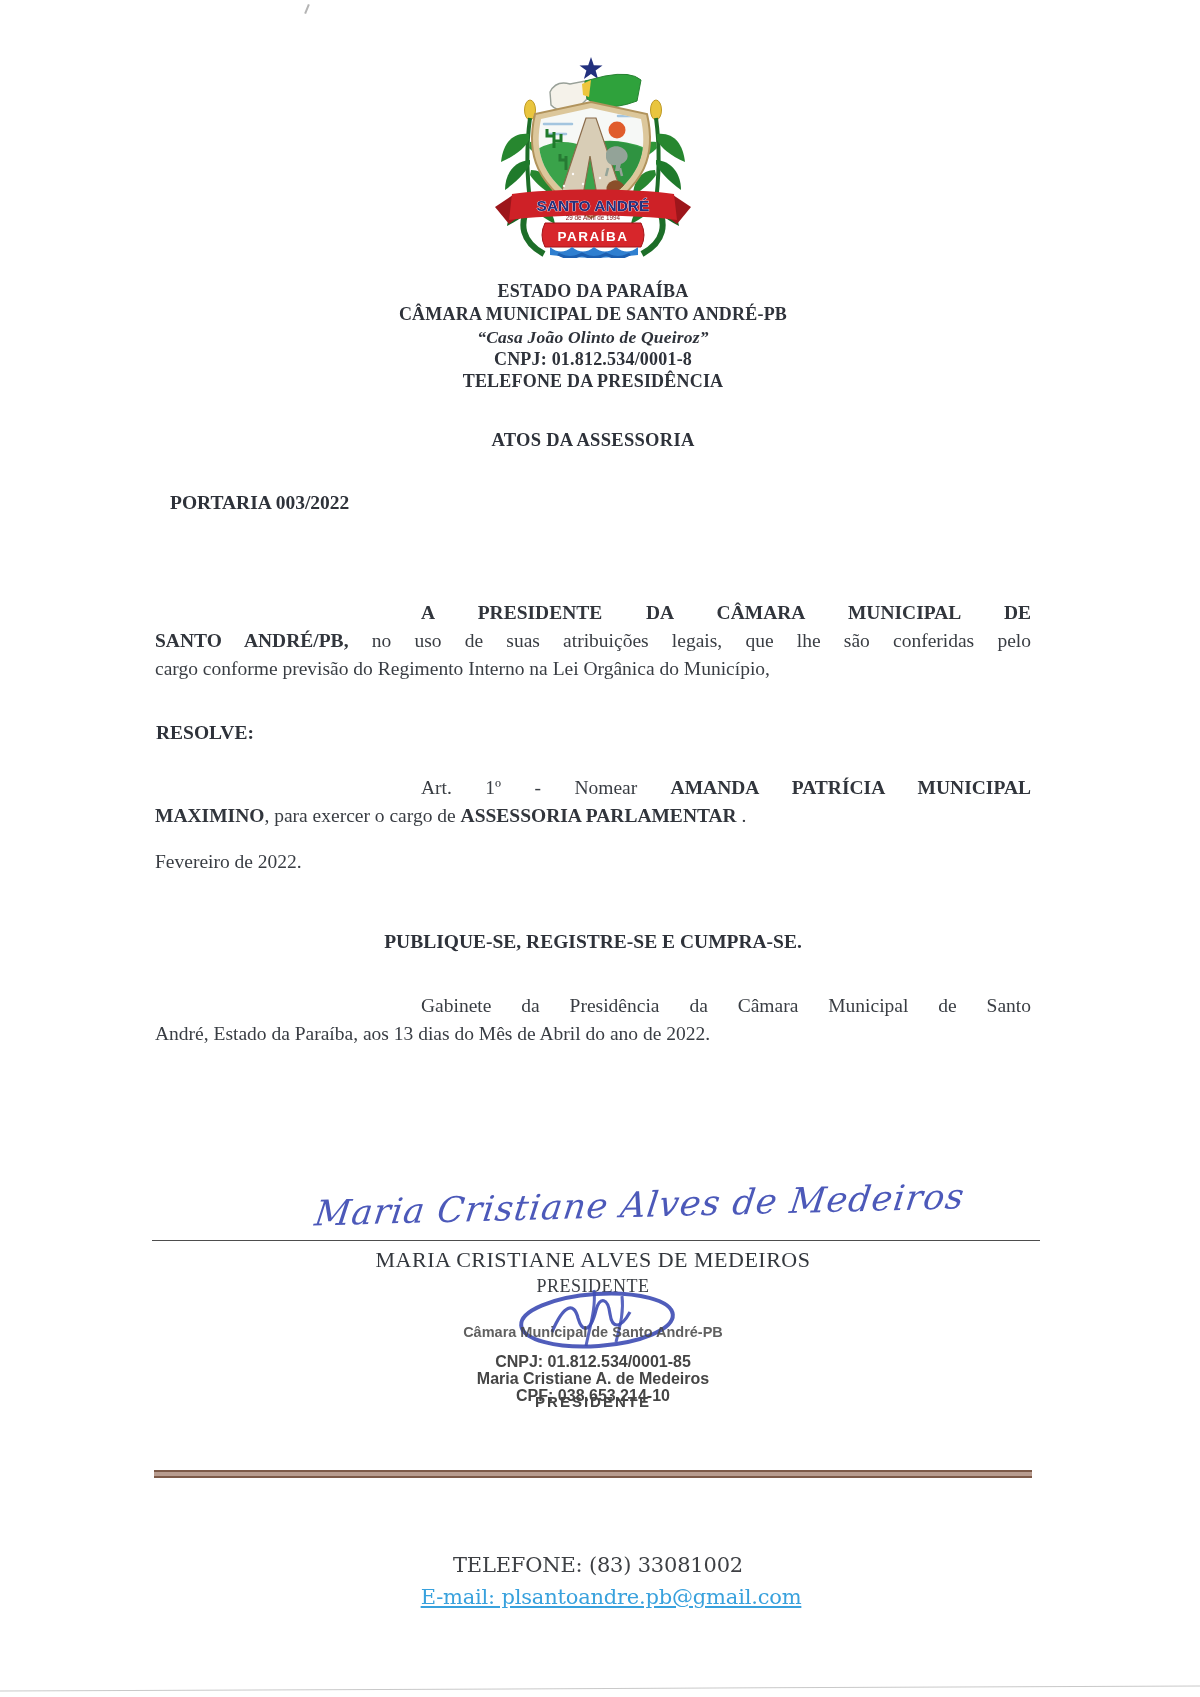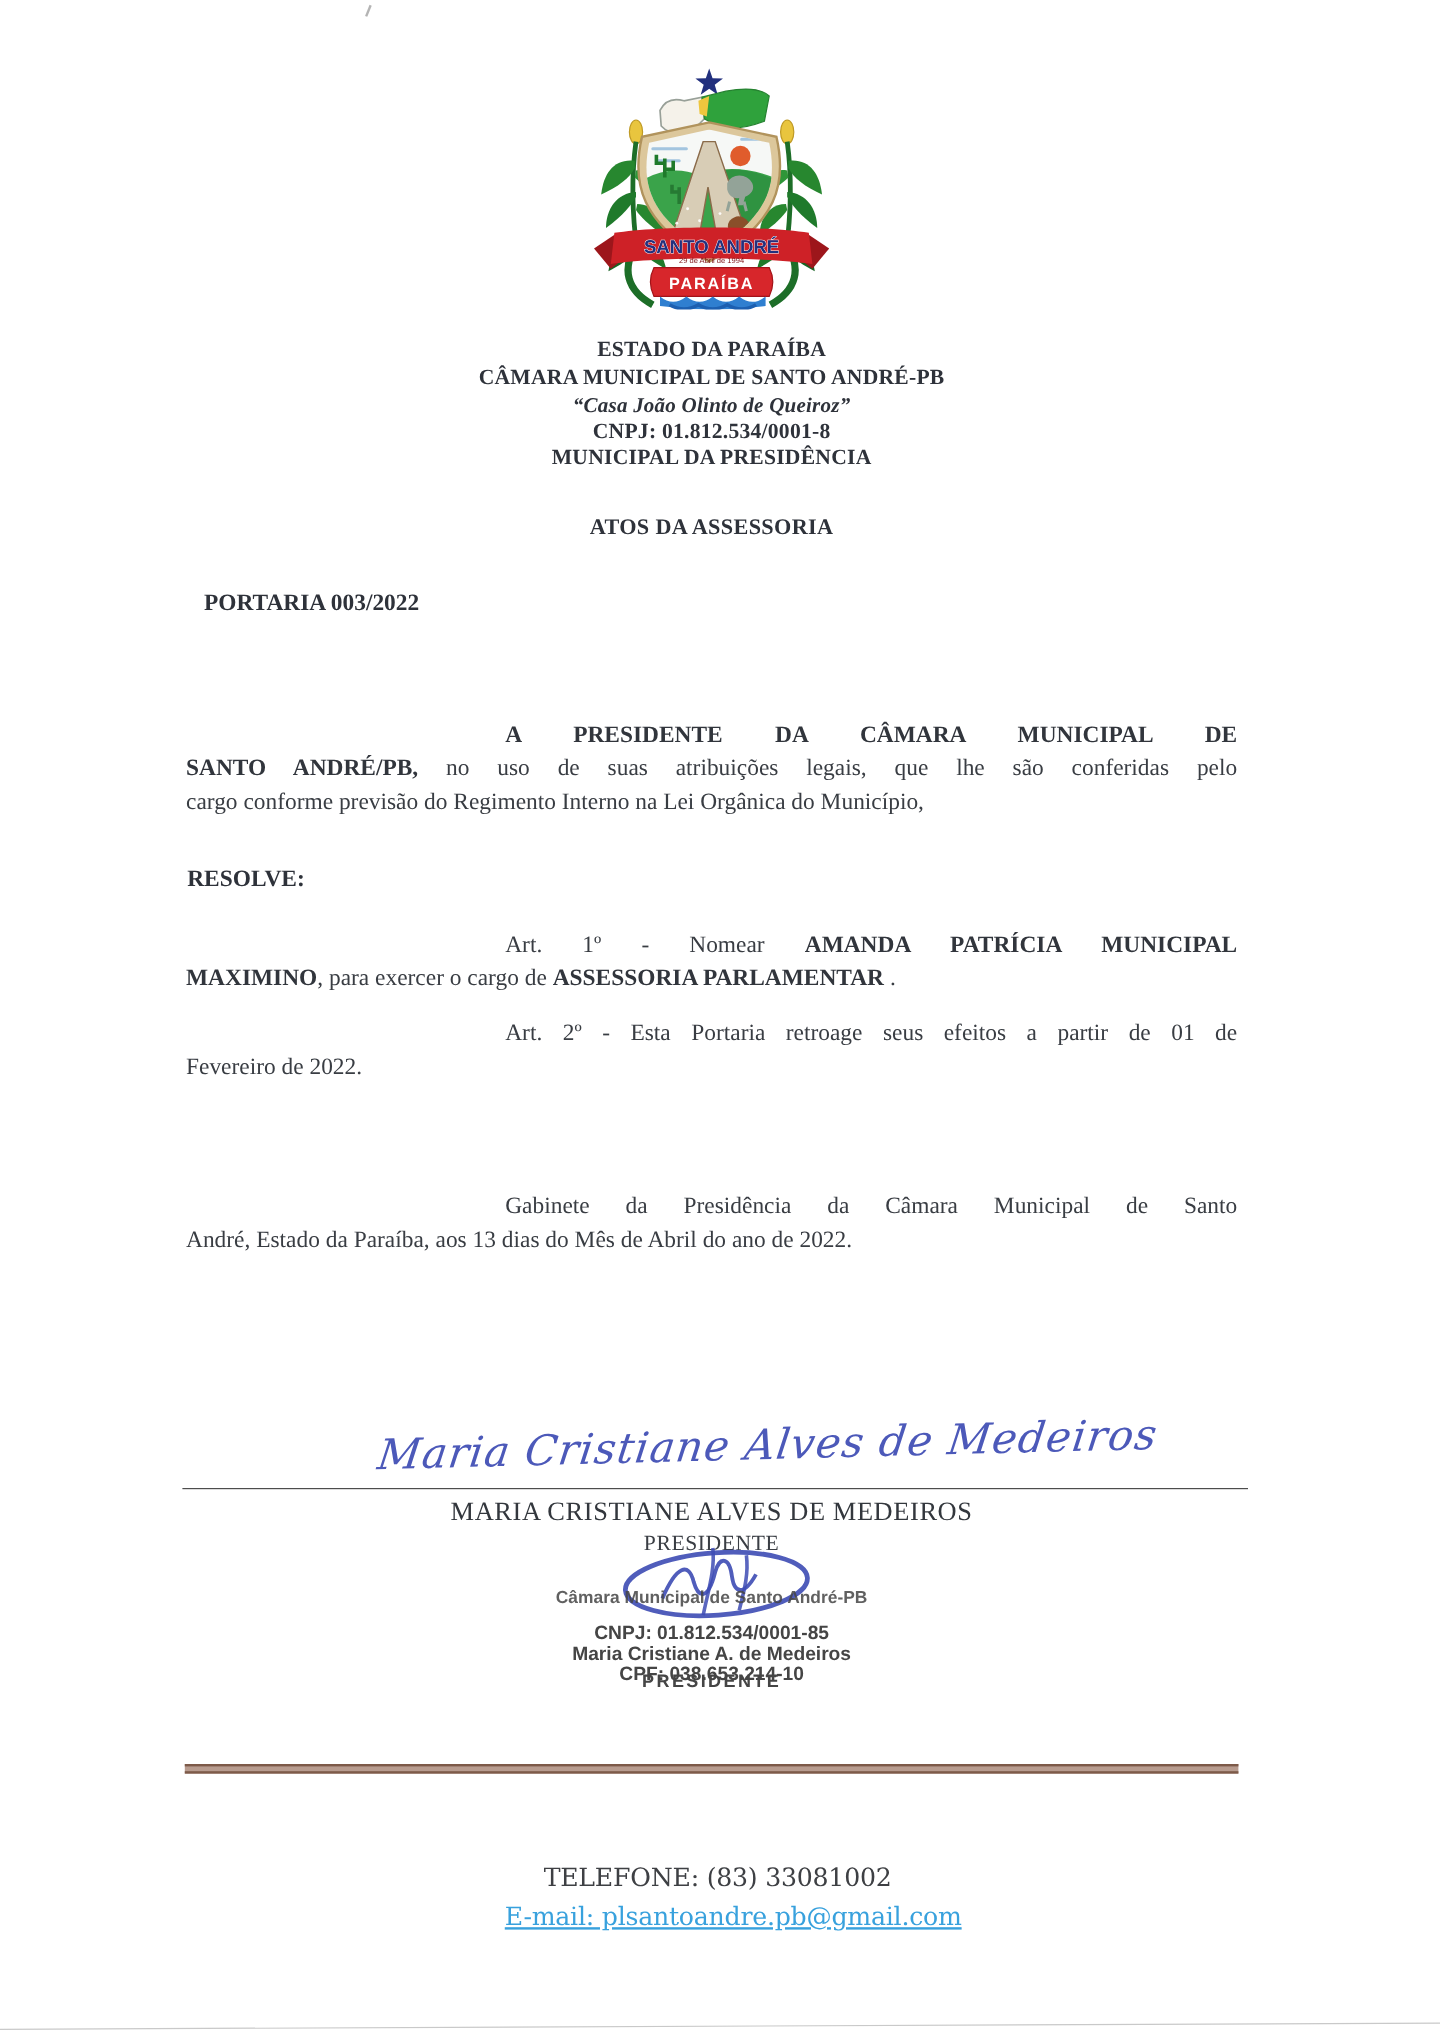--- a/index.html
+++ b/index.html
@@ -124,43 +124,43 @@
       <text x="105" y="184.5" text-anchor="middle" font-family="Liberation Sans, sans-serif" font-size="13.5" font-weight="bold" letter-spacing="1.5" fill="#ffffff">PARAÍBA</text>
     </g>
     <path d="M62,191 q11,9 22,0 q11,9 22,0 q11,9 22,0 q11,9 22,0 l0,8 q-44,6 -88,0 Z" fill="#2f7fd0"></path>
     <path d="M70,198 q12,7 24,0 q12,7 24,0 q12,7 24,0" stroke="#1c5fb0" stroke-width="3" fill="none"></path>
   </svg>
 
   <div class="cb hdr" style="top:281px;">ESTADO DA PARAÍBA</div>
   <div class="cb hdr" style="top:304px;">CÂMARA MUNICIPAL DE SANTO ANDRÉ-PB</div>
   <div class="cb hdr it" style="top:327px;">“Casa João Olinto de Queiroz”</div>
   <div class="cb hdr" style="top:349px;">CNPJ: 01.812.534/0001-8</div>
-  <div class="cb hdr" style="top:371px;">MUNICIPAL DA PRESIDÊNCIA</div>
+  <div class="cb hdr" style="top:371px;">TELEFONE DA PRESIDÊNCIA</div>
 
   <div class="cb sect-title" style="top:430px;">ATOS DA ASSESSORIA</div>
   <div class="abs portaria" style="left:170px; top:492px;">PORTARIA 003/2022</div>
 
   <div class="col" style="top:599px;">
     <div class="jind b">A PRESIDENTE DA CÂMARA MUNICIPAL DE</div>
     <div class="jfull"><span class="b">SANTO ANDRÉ/PB,</span><span> no uso de suas atribuições legais, que lhe são conferidas pelo</span></div>
     <div class="lleft">cargo conforme previsão do Regimento Interno na Lei Orgânica do Município,</div>
   </div>
 
   <div class="abs resolve" style="left:156px; top:722px;">RESOLVE:</div>
 
   <div class="col" style="top:774px;">
     <div class="jind"><span>Art. 1º - Nomear </span><span class="b">AMANDA PATRÍCIA MUNICIPAL</span></div>
     <div class="lleft"><span class="b">MAXIMINO</span><span>, para exercer o cargo de </span><span class="b">ASSESSORIA PARLAMENTAR</span><span> .</span></div>
   </div>
 
   <div class="col" style="top:848px;">
-    <div class="jind">Art. 2º - Esta Portaria retroage seus efeitos a partir de 01 de</div>
     <div class="lleft">Fevereiro de 2022.</div>
   </div>
 
+  <div class="col publish" style="top:928px;">PUBLIQUE-SE, REGISTRE-SE E CUMPRA-SE.</div>
 
   <div class="col" style="top:992px;">
     <div class="jind">Gabinete da Presidência da Câmara Municipal de Santo</div>
     <div class="lleft">André, Estado da Paraíba, aos 13 dias do Mês de Abril do ano de 2022.</div>
   </div>
 
   <div class="hand">Maria Cristiane Alves de Medeiros</div>
   <div class="sigline"></div>
   <div class="cb signame" style="top:1247px;">MARIA CRISTIANE ALVES DE MEDEIROS</div>
   <div class="cb sigtitle" style="top:1276px;">PRESIDENTE</div>

